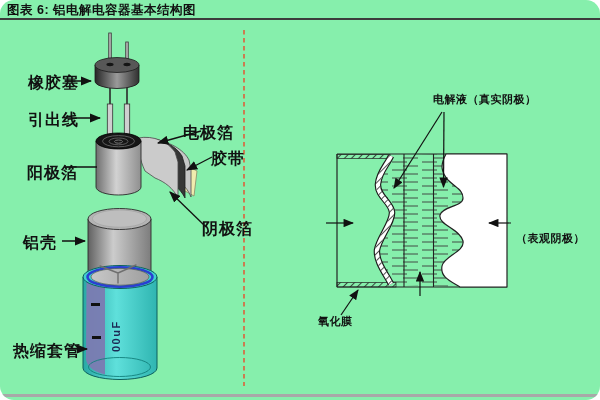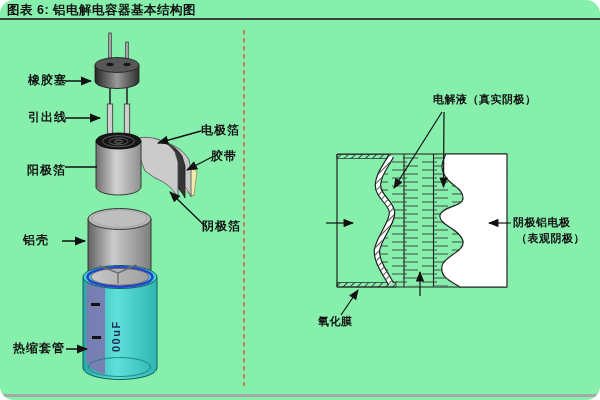--- a/index.html
+++ b/index.html
@@ -8,21 +8,21 @@
     font-family:"Liberation Sans",sans-serif;color:#111;border-radius:14px;
   }
   .title{
     position:absolute;left:7px;top:2px;font-size:12.5px;font-weight:bold;
     letter-spacing:0.5px;white-space:nowrap;
   }
   .rule-top{position:absolute;left:0;top:18px;width:600px;height:2px;background:#3c3c3c;}
   .rule-bottom{position:absolute;left:0;top:394px;width:600px;height:2.5px;background:#a8a8a8;}
   .stage{position:absolute;left:0;top:0;width:600px;height:400px;}
   .lbl{
-    position:absolute;font-size:12px;font-weight:bold;letter-spacing:1px;
+    position:absolute;font-size:16px;font-weight:bold;letter-spacing:1px;
     white-space:nowrap;line-height:1.1;
   }
   .lbl-r{font-size:11px;letter-spacing:0.5px;}
   .marking{
     position:absolute;left:110px;top:352px;font-size:11px;font-weight:bold;
     color:#1c2a55;letter-spacing:1.5px;transform:rotate(-90deg);
     transform-origin:0 0;white-space:nowrap;
   }
 </style>
 </head>
@@ -182,25 +182,24 @@
         <line x1="341" y1="315" x2="358" y2="290" marker-end="url(#ah)"></line>
       </g>
     </g>
 
     <line x1="244" y1="30" x2="244" y2="386" stroke="#dd5f3b" stroke-width="1.6" stroke-dasharray="4.5,3.5"></line>
   </svg>
 
   <div class="lbl" style="left:28px;top:74px">橡胶塞</div>
   <div class="lbl" style="left:28px;top:111px">引出线</div>
   <div class="lbl" style="left:27px;top:164px">阳极箔</div>
-  <div class="lbl" style="left:201px;top:124px">电极箔</div>
+  <div class="lbl" style="left:183px;top:124px">电极箔</div>
   <div class="lbl" style="left:211px;top:150px">胶带</div>
   <div class="lbl" style="left:202px;top:220px">阴极箔</div>
   <div class="lbl" style="left:23px;top:234px">铝壳</div>
   <div class="lbl" style="left:13px;top:342px">热缩套管</div>
 
   <div class="lbl lbl-r" style="left:433px;top:93px">电解液（真实阴极）</div>
-  <div class="lbl lbl-r" style="left:513px;top:216px">阴极铝电极</div>
   <div class="lbl lbl-r" style="left:516px;top:232px">（表观阴极）</div>
   <div class="lbl lbl-r" style="left:318px;top:315px">氧化膜</div>
 
   <div class="marking">00uF</div>
 </div>
 
 </body></html>

